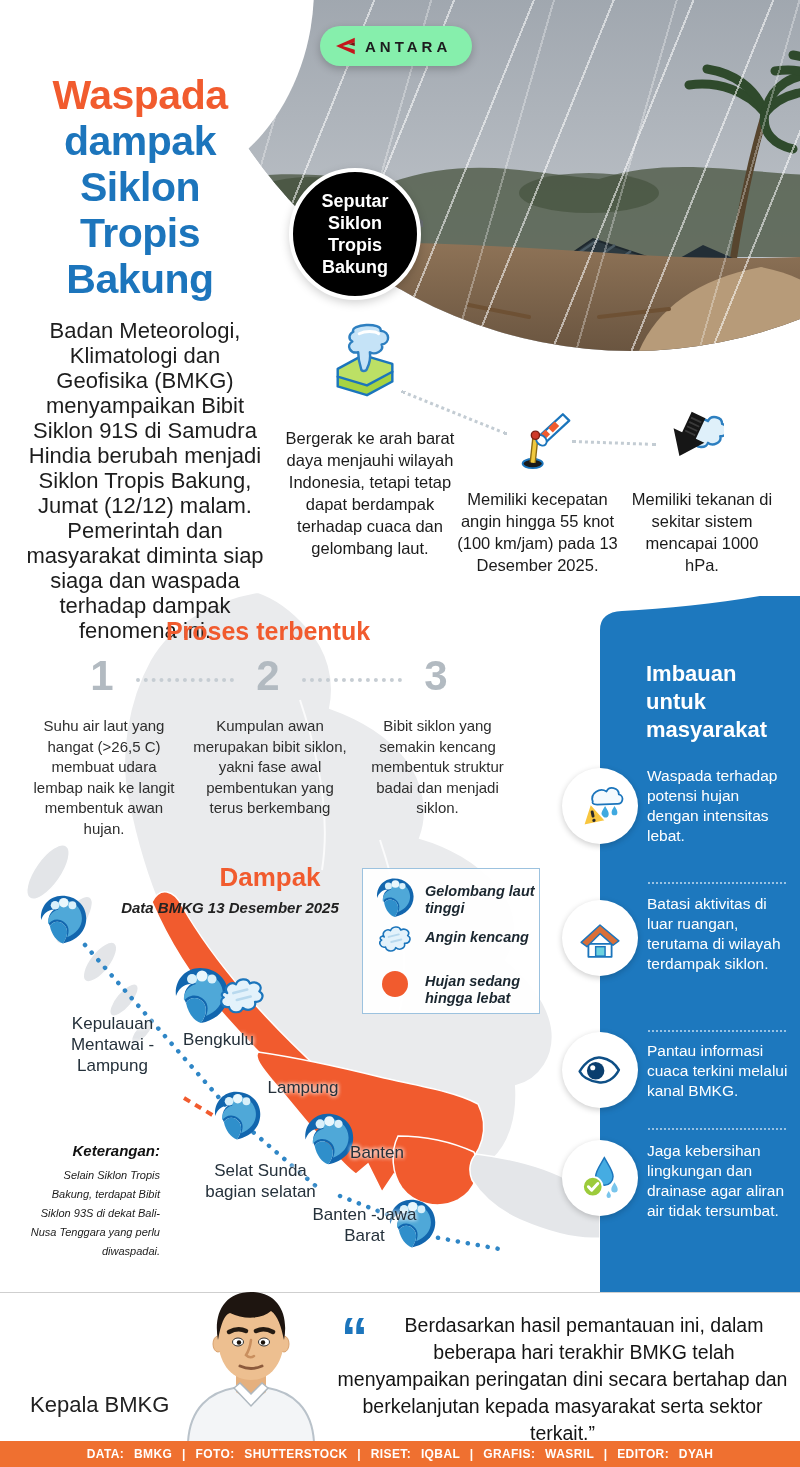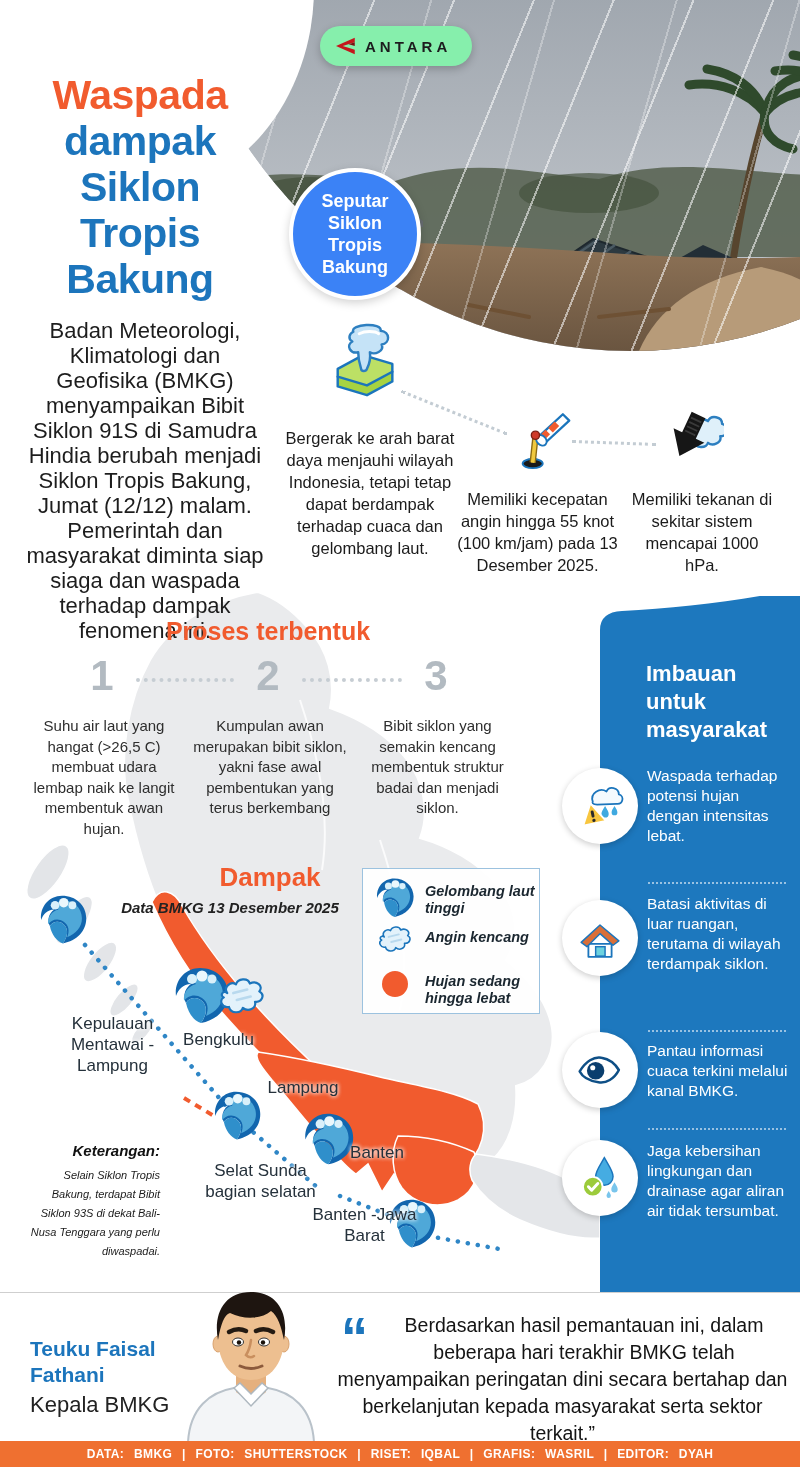--- a/index.html
+++ b/index.html
@@ -20,21 +20,21 @@
       repeating-linear-gradient(106deg,rgba(255,255,255,0) 0 55px,rgba(255,255,255,.3) 55px 57px,rgba(255,255,255,0) 57px 118px);}
   #corner-blob{position:absolute;left:-36px;top:-218px;width:350px;height:412px;border-radius:50%;background:#fff;}
 
   
   #brand-pill{position:absolute;left:320px;top:26px;width:152px;height:40px;background:#86efac;
     border-radius:21px;box-shadow:0 3px 8px rgba(0,0,0,.22);display:flex;align-items:center;gap:8px;padding-left:13px;box-sizing:border-box;}
   #brand-pill .brand-text{font-size:15px;font-weight:700;letter-spacing:4px;color:#1c1c1e;}
 
   
   #badge{position:absolute;left:289px;top:168px;width:132px;height:132px;border-radius:50%;
-    background:#3b82f6;border:4px solid #fff;box-shadow:0 3px 10px rgba(0,0,0,.18);
+    background:#000000;border:4px solid #fff;box-shadow:0 3px 10px rgba(0,0,0,.18);
     display:flex;align-items:center;justify-content:center;text-align:center;
     color:#fff;font-weight:700;font-size:18px;line-height:22px;box-sizing:border-box;padding:6px;}
 
   
   #title{position:absolute;left:25px;top:72px;width:230px;text-align:center;font-weight:800;
     font-size:41px;line-height:46px;letter-spacing:-.5px;}
   #title .accent{color:#F15B2E;}
   #title .main{color:#1C75BC;}
   #intro{position:absolute;left:25px;top:318px;width:240px;text-align:center;
     font-size:22px;line-height:25px;font-weight:500;color:#1d1d1d;}
@@ -354,21 +354,20 @@
 
   <div class="adv-text" id="adv-0">Waspada terhadap potensi hujan dengan intensitas lebat.</div>
   <div class="adv-sep" id="sep-0"></div>
   <div class="adv-text" id="adv-1">Batasi aktivitas di luar ruangan, terutama di wilayah terdampak siklon.</div>
   <div class="adv-sep" id="sep-1"></div>
   <div class="adv-text" id="adv-2">Pantau informasi cuaca terkini melalui kanal BMKG.</div>
   <div class="adv-sep" id="sep-2"></div>
   <div class="adv-text" id="adv-3">Jaga kebersihan lingkungan dan drainase agar aliran air tidak tersumbat.</div>
 
   <div id="divider"></div>
-  <div id="person-name">Teuku Faisal Fathani</div>
   <div id="person-title">Kepala BMKG</div>
 
   <svg id="portrait" viewBox="0 0 170 160">
     <path d="M22 160 C24 126 44 110 68 106 L102 106 C126 110 146 126 148 160 Z" fill="#F3F5F7" stroke="#B9C2CA" stroke-width="2"></path>
     <path d="M70 88 h30 v22 c-8 7 -22 7 -30 0 Z" fill="#E5B07E"></path>
     <path d="M68 106 L85 124 L102 106 L96 101 L85 112 L74 101 Z" fill="#FFFFFF" stroke="#AEB8C0" stroke-width="1.5"></path>
     <ellipse cx="52" cy="62" rx="5" ry="8" fill="#EDBF90" stroke="#D9A26F"></ellipse>
     <ellipse cx="118" cy="62" rx="5" ry="8" fill="#EDBF90" stroke="#D9A26F"></ellipse>
     <path d="M85 14 C110 14 120 34 118 60 C116 84 103 98 85 98 C67 98 54 84 52 60 C50 34 60 14 85 14 Z" fill="#EDBF90"></path>
     <path d="M85 10 C58 10 47 32 52 58 C55 42 58 33 64 31 C78 38 96 37 105 29 C112 34 115 44 118 58 C123 32 112 10 85 10 Z" fill="#1E1510"></path>

